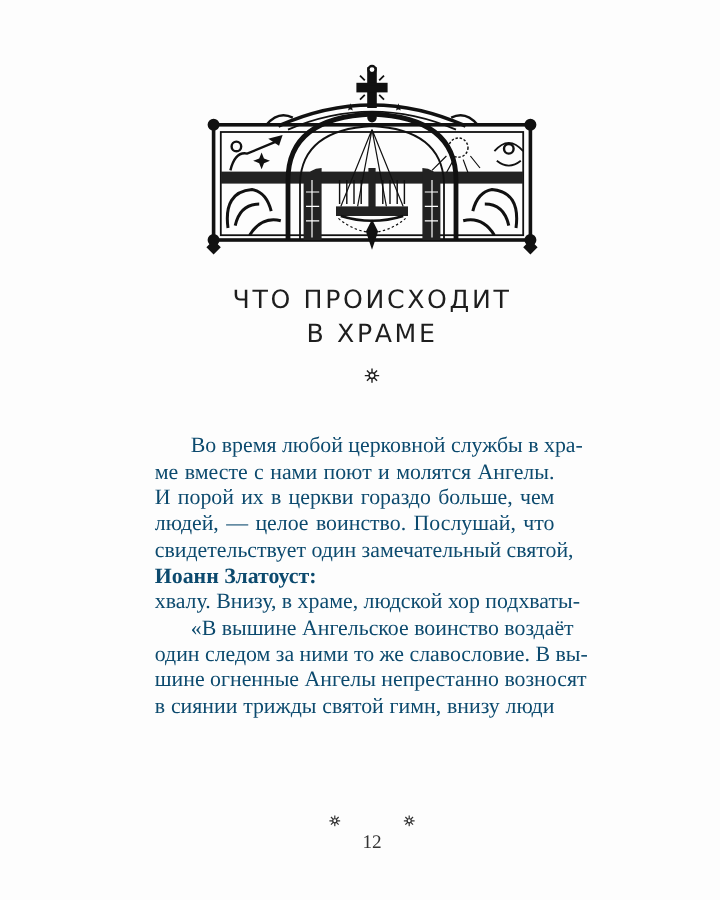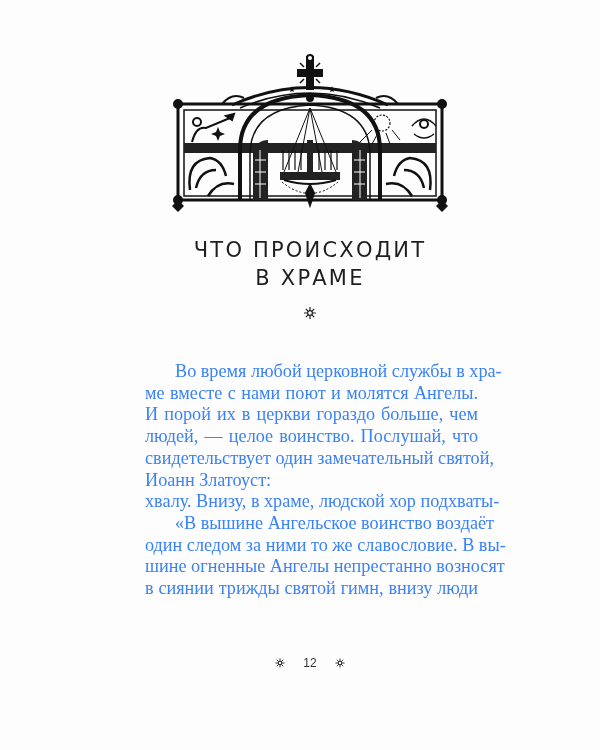--- a/index.html
+++ b/index.html
@@ -18,31 +18,31 @@
     position: absolute; left: 0; width: 620px; top: 236px;
     text-align: center;
     font-family: "DejaVu Sans", sans-serif;
     font-size: 21px; letter-spacing: 2.2px; line-height: 28px;
     font-weight: normal; color: #1e1e1e; margin: 0;
   }
   .title-ornament {
     position: absolute; left: 303px; top: 306px; width: 14px; height: 14px;
   }
   .body-text {
-    position: absolute; left: 145px; top: 361px; width: 333px;
-    font-size: 18.2px; line-height: 21.7px; color: #3b82f6;
+    position: absolute; left: 129px; top: 361px; width: 333px;
+    font-size: 18.2px; line-height: 21.7px; color: #0c4a6e;
   }
   .body-text .line { display: block; text-align: justify; text-align-last: justify; white-space: nowrap; }
-  .body-text .line.last { text-align-last: left; }
+  .body-text .line.last { text-align-last: left; font-weight: bold; }
   .body-text .line.indent { padding-left: 30px; }
   .footer {
     position: absolute; top: 656px; left: 0; width: 620px;
     display: flex; justify-content: center; align-items: center; gap: 18px;
   }
-  .folio { font-family: Liberation Sans, sans-serif; font-size: 12px; color: #333; }
+  .folio { font-family: Liberation Serif, serif; font-size: 16px; color: #333; margin-top: 38px; }
   .footer-ornament { width: 10px; height: 10px; }
 </style>
 </head>
 <body>
 
 <div class="page">
 
   <svg class="headpiece" viewBox="160 50 300 175" xmlns="http://www.w3.org/2000/svg">
     <g fill="none" stroke="#111" stroke-width="2">
 

